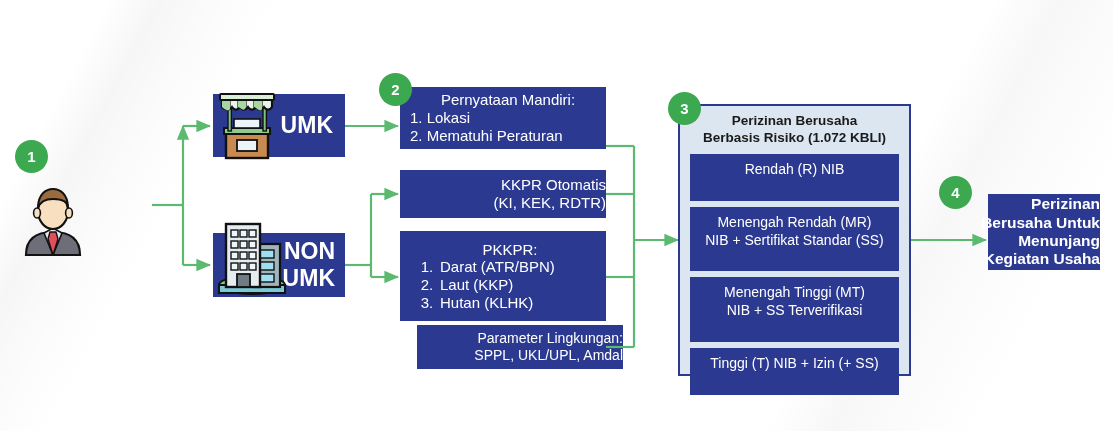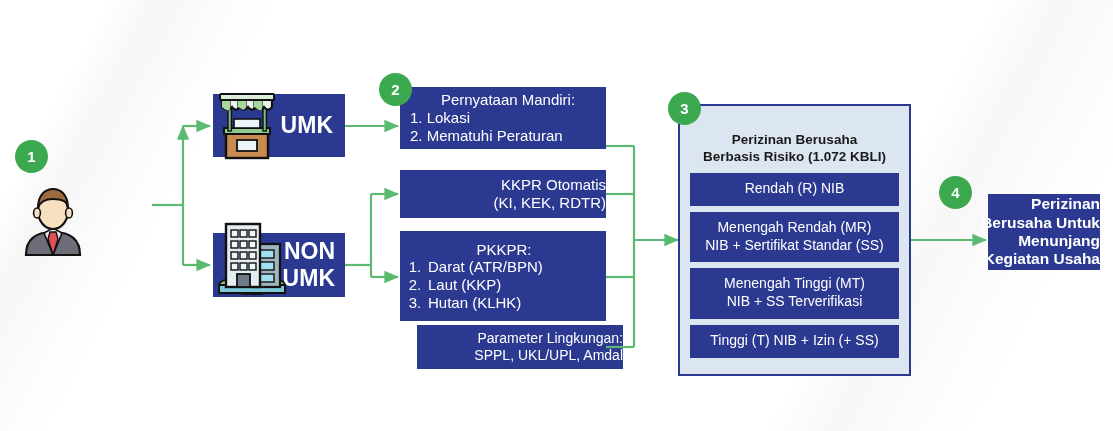--- a/index.html
+++ b/index.html
@@ -71,30 +71,30 @@
     border:2px solid #2B3990;
     box-sizing:border-box;
     z-index:20;
   }
   .panel-title{
     color:#1A1A1A;
     font-weight:bold;
     font-size:13.5px;
     text-align:center;
     line-height:1.25;
-    padding:26px 6px 7px 6px;
+    padding:7px 6px 7px 6px;
   }
   .risk-row{
     background:#2B3990;
     color:#ffffff;
     margin:0 10px 6px 10px;
     text-align:center;
     font-size:14px;
     line-height:1.28;
-    padding:7px 4px 8px 4px;
+    padding:7px 4px 22px 4px;
     box-sizing:border-box;
   }
   .risk-row .t{white-space:nowrap;}
 </style>
 </head>
 <body>
 
 <div id="stage">
 
   <svg class="wires" viewBox="0 0 1113 431">
@@ -203,21 +203,21 @@
     <span class="t bold" style="align-self:center;">Pernyataan Mandiri:</span>
     <span class="t">1. Lokasi</span>
     <span class="t">2. Mematuhi Peraturan</span>
   </div>
 
   <div class="node" style="left:400px;top:170px;width:206px;height:48px;font-size:15px;">
     <span class="t">KKPR Otomatis</span>
     <span class="t">(KI, KEK, RDTR)</span>
   </div>
 
-  <div class="node" style="left:400px;top:231px;width:206px;height:90px;font-size:15px;align-items:flex-start;padding-left:2px;">
+  <div class="node" style="left:400px;top:231px;width:206px;height:90px;font-size:15px;align-items:flex-start;padding-left:14px;">
     <span class="t bold" style="align-self:center;">PKKPR:</span>
     <span class="t">
       <span style="display:inline-block;width:26px;">1.</span><span>Darat (ATR/BPN)</span>
     </span>
     <span class="t">
       <span style="display:inline-block;width:26px;">2.</span><span>Laut (KKP)</span>
     </span>
     <span class="t">
       <span style="display:inline-block;width:26px;">3.</span><span>Hutan (KLHK)</span>
     </span>

